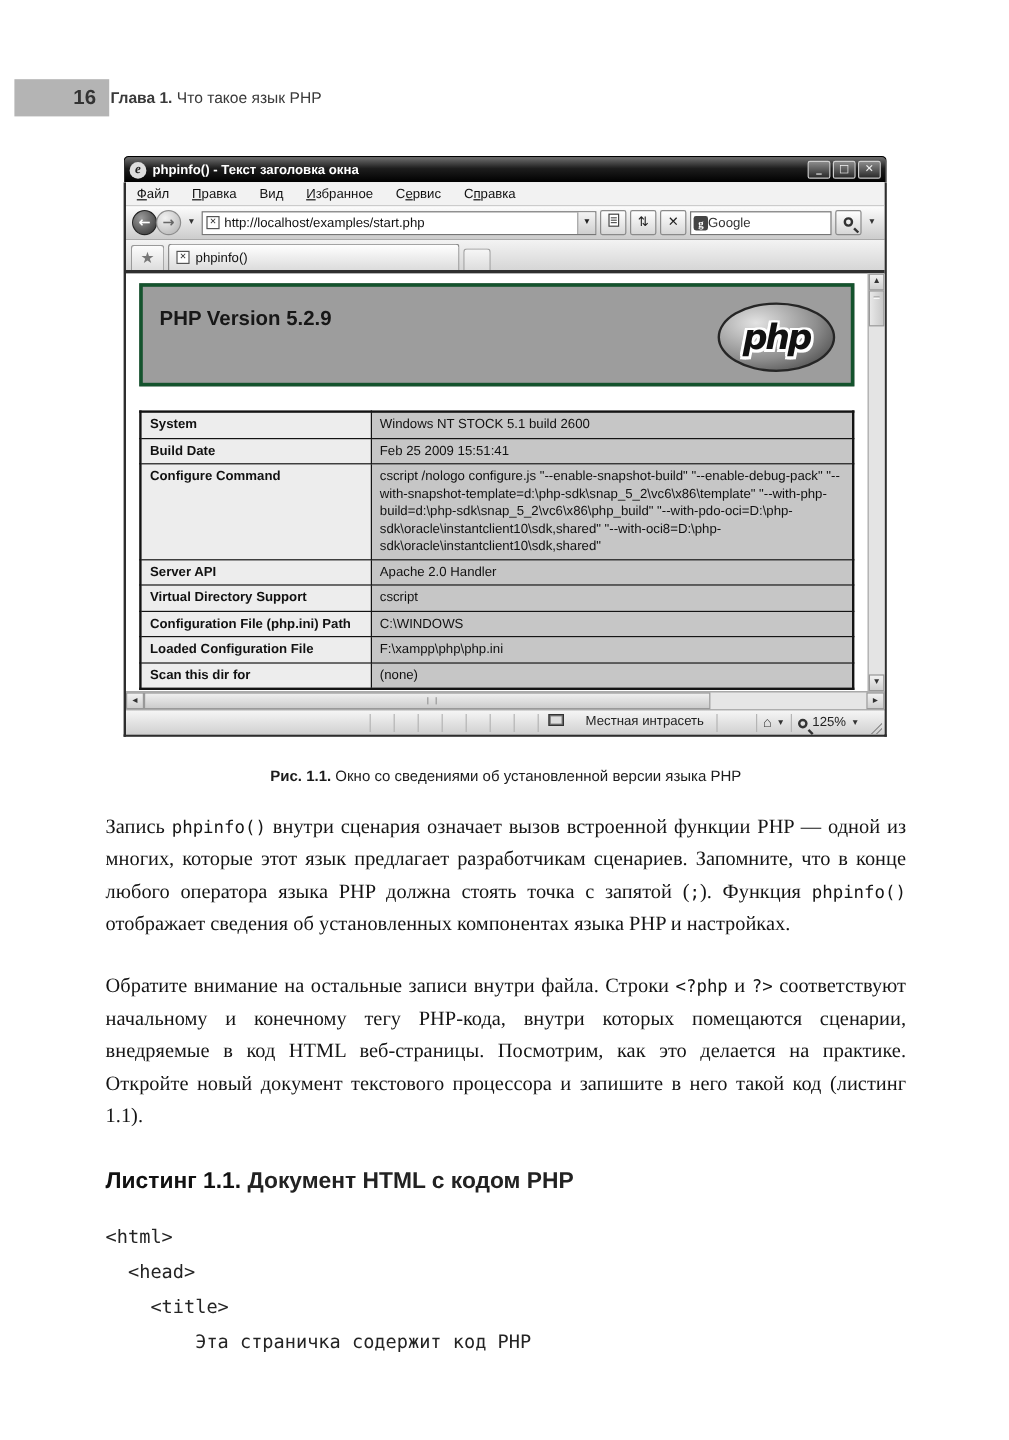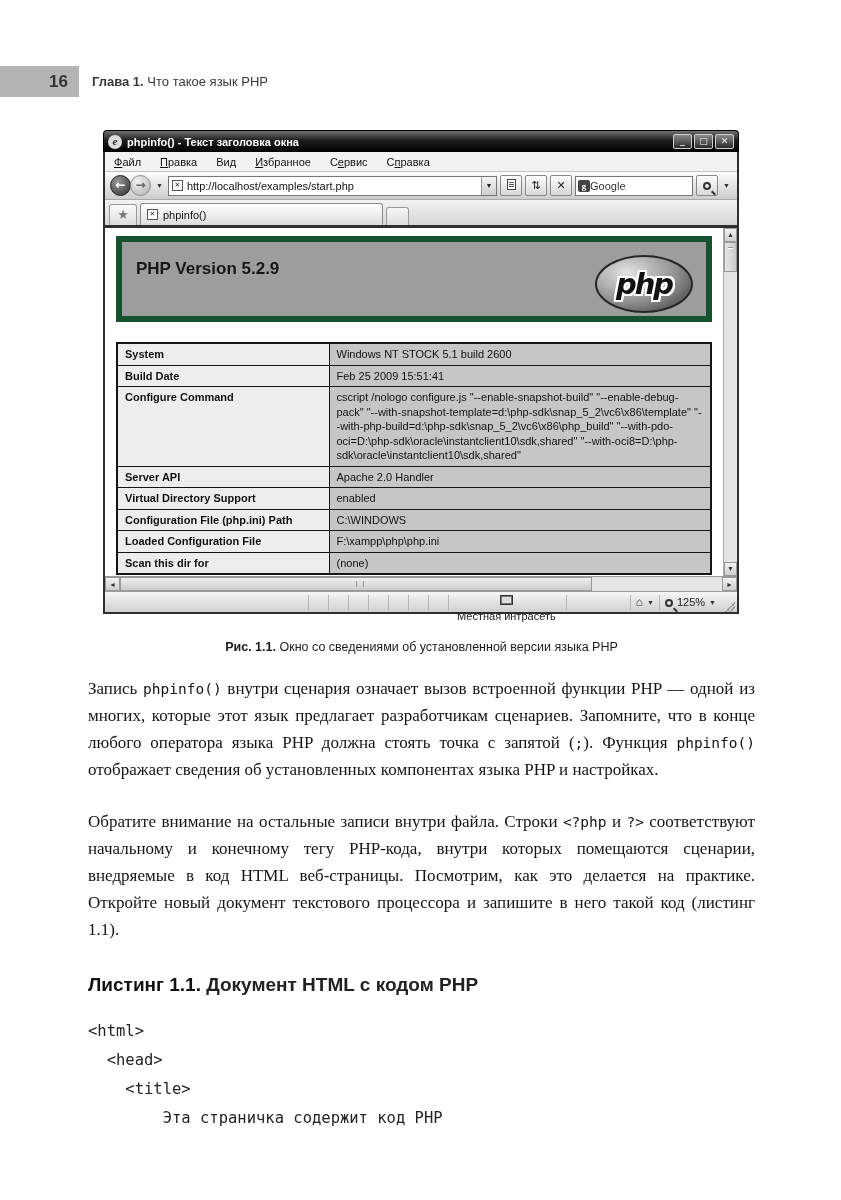--- a/index.html
+++ b/index.html
@@ -1,21 +1,21 @@
 <!DOCTYPE html>
 <html><head>
 <meta charset="utf-8">
 <style>
   * { margin:0; padding:0; box-sizing:border-box; }
   html,body { background:#e8e8e8; }
   .page { position:relative; width:841px; height:1200px; background:#ffffff; margin:0 auto;
           font-family:"Liberation Sans", sans-serif; overflow:hidden; }
 
   
-  .folio-band { position:absolute; left:0; top:66px; width:79px; height:31px; background:#b4b4b4;
+  .folio-band { position:absolute; left:12px; top:66px; width:79px; height:31px; background:#b4b4b4;
                 text-align:right; padding-right:11px; font:bold 17px/31px "Liberation Sans",sans-serif; color:#333; }
   .chapter-head { position:absolute; left:92px; top:66px; height:31px; line-height:31px;
                   font-size:13px; color:#3a3a3a; }
   .chapter-head .b { font-weight:bold; }
 
   
   .window { position:absolute; left:103px; top:130px; width:636px; }
   .titlebar { height:22px; background:linear-gradient(#6f6f6f,#1d1d1d 45%,#000);
               border:1px solid #000; border-bottom:none; border-radius:4px 4px 0 0;
               display:flex; align-items:center; padding:0 4px; }
@@ -75,48 +75,48 @@
   .viewport { display:flex; height:348px; background:#fff; }
   .doc-area { flex:1; overflow:hidden; }
   .vscroll { width:14px; background:#e4e4e4; border-left:1px solid #aaa; display:flex; flex-direction:column; }
   .sbtn { height:14px; background:linear-gradient(#f2f2f2,#cfcfcf); border:1px solid #999;
           font-size:7px; line-height:12px; text-align:center; color:#333; flex:none; }
   .vthumb { height:30px; background:linear-gradient(90deg,#e8e8e8,#c9c9c9); border:1px solid #999; flex:none; }
   .vthumb i { display:block; margin:4px 3px 0; border-top:1px solid #9a9a9a; border-bottom:1px solid #fff; height:2px; }
   .vtrack { flex:1; }
 
   .php-col { width:596px; margin:8px auto 0; }
-  .php-header { height:86px; background:#9d9d9d; border:6px solid #14532d; position:relative; }
+  .php-header { height:86px; background:#9d9d9d; border:3px solid #14532d; position:relative; }
   .php-header .ver { position:absolute; left:14px; top:17px; font-size:17px; font-weight:bold; color:#171717; }
   .php-logo { position:absolute; right:13px; top:13px; width:98px; height:58px; border-radius:50%;
               background:radial-gradient(ellipse at 32% 28%, #e3e3e3, #8f8f8f 55%, #343434 100%);
               border:2px solid #262626; display:flex; align-items:center; justify-content:center; }
   .php-logo span { font:italic 900 29px "DejaVu Sans",sans-serif; letter-spacing:-2px; color:#111;
                    text-shadow:-2px -2px 0 #fff, 2px -2px 0 #fff, -2px 2px 0 #fff, 2px 2px 0 #fff,
                                0 -2px 0 #fff, 0 2px 0 #fff, -2px 0 0 #fff, 2px 0 0 #fff; }
   .php-table { width:100%; border-collapse:collapse; margin-top:20px; border:2px solid #141414;
                font-size:11px; line-height:1.32; color:#111; }
   .php-table td { border:1px solid #141414; padding:3px 7px; vertical-align:top; }
-  .php-table td.lbl { width:212px; background:#ededed; font-weight:bold; }
+  .php-table td.lbl { width:192px; background:#ededed; font-weight:bold; }
   .php-table td.val { background:#c6c6c6; overflow-wrap:anywhere; }
 
   .hscroll { height:15px; background:#e6e6e6; border-top:1px solid #999; display:flex; }
   .hbtn { width:15px; background:linear-gradient(#f2f2f2,#cfcfcf); border:1px solid #999;
           font-size:7px; line-height:13px; text-align:center; color:#333; flex:none; }
   .hthumb { width:472px; background:linear-gradient(#efefef,#cccccc); border:1px solid #999; flex:none; position:relative; }
   .hthumb::after { content:""; position:absolute; left:50%; top:3px; bottom:3px; width:6px;
                    border-left:1px solid #9a9a9a; border-right:1px solid #9a9a9a; }
   .htrack { flex:1; }
 
   .statusbar { height:21px; background:linear-gradient(#f6f6f6,#d0d0d0); border-top:1px solid #9c9c9c;
                display:flex; align-items:center; font-size:11px; color:#222; }
   .cell { height:15px; border-right:1px solid #b5b5b5; }
   .cell.w { width:20px; }
   .cell.first { width:204px; }
-  .zone-cell { display:flex; align-items:center; gap:5px; padding:0 10px 0 8px; height:15px;flex-direction:column; }
+  .zone-cell { display:flex; align-items:flex-start; gap:18px; padding:0 10px 0 8px; height:15px; }
   .pc-icon { width:13px; height:10px; border:1px solid #333; background:#777; position:relative; flex:none; }
   .pc-icon::after { content:""; position:absolute; inset:1px; background:#ddd; }
   .sb-spacer { flex:1; }
   .sb-right { display:flex; align-items:center; gap:4px; padding:0 5px; height:15px; border-left:1px solid #b5b5b5; }
   .house { font-size:12px; color:#333; }
   .drop7 { font-size:7px; color:#333; }
   .grip { width:10px; height:10px; margin:0 2px 0 4px; align-self:flex-end;
           background:linear-gradient(135deg, transparent 50%, #9a9a9a 50%, #9a9a9a 60%, transparent 60%, transparent 70%, #9a9a9a 70%, #9a9a9a 80%, transparent 80%); }
 
   
@@ -219,21 +219,21 @@
                   <tr>
                     <td class="lbl">Configure Command</td>
                     <td class="val">cscript /nologo configure.js "--enable-snapshot-build" "--enable-debug-pack" "--with-snapshot-template=d:\php-sdk\snap_5_2\vc6\x86\template" "--with-php-build=d:\php-sdk\snap_5_2\vc6\x86\php_build" "--with-pdo-oci=D:\php-sdk\oracle\instantclient10\sdk,shared" "--with-oci8=D:\php-sdk\oracle\instantclient10\sdk,shared"</td>
                   </tr>
                   <tr>
                     <td class="lbl">Server API</td>
                     <td class="val">Apache 2.0 Handler</td>
                   </tr>
                   <tr>
                     <td class="lbl">Virtual Directory Support</td>
-                    <td class="val">enabled</td>
+                    <td class="val">cscript</td>
                   </tr>
                   <tr>
                     <td class="lbl">Configuration File (php.ini) Path</td>
                     <td class="val">C:\WINDOWS</td>
                   </tr>
                   <tr>
                     <td class="lbl">Loaded Configuration File</td>
                     <td class="val">F:\xampp\php\php.ini</td>
                   </tr>
                   <tr>

